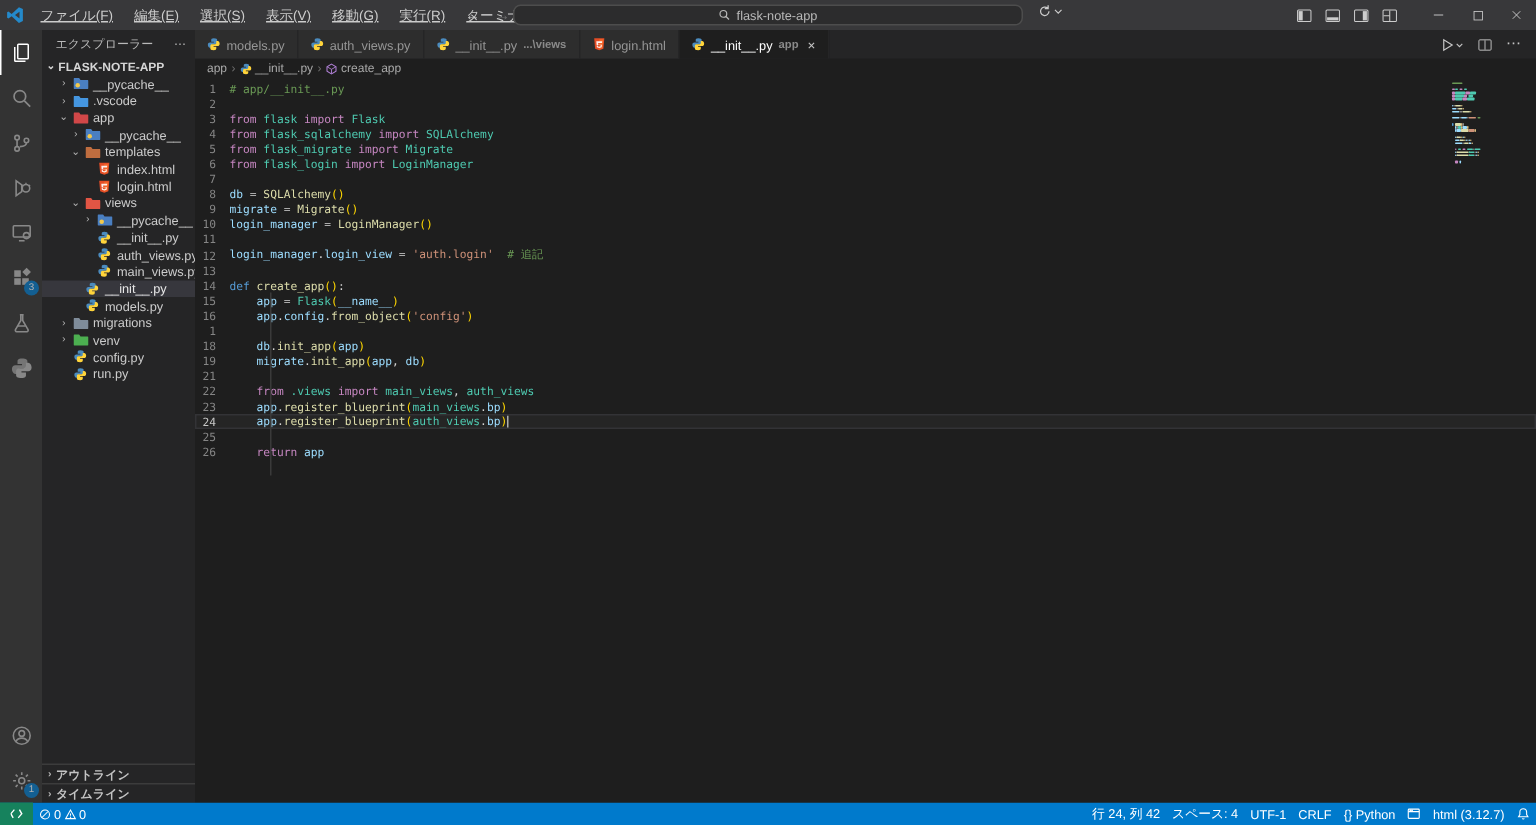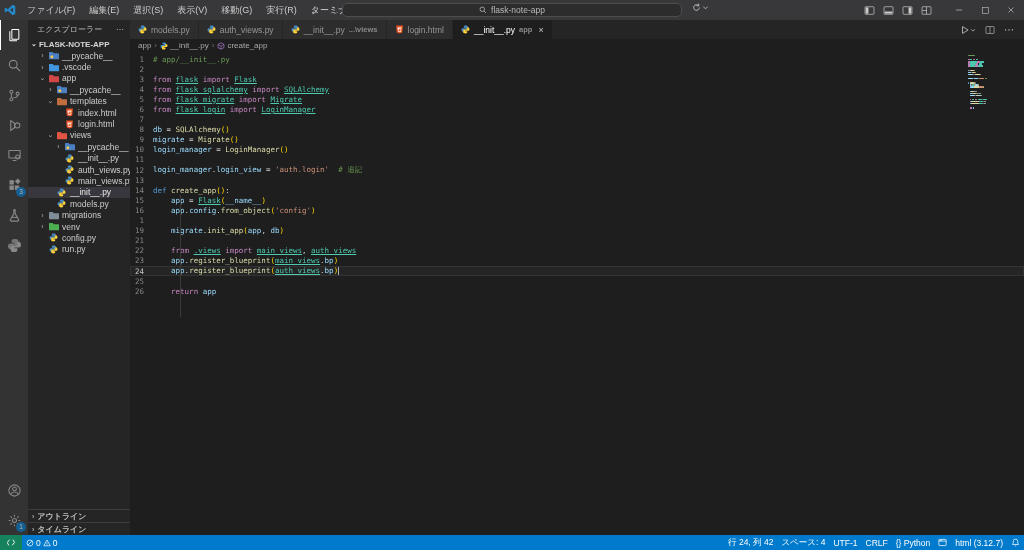--- a/index.html
+++ b/index.html
@@ -4,21 +4,21 @@
 <style>
   * { box-sizing: border-box; margin: 0; padding: 0; }
   html,body { width:1024px; height:550px; overflow:hidden; background:#1e1e1e;
     font-family:"Liberation Sans",sans-serif; -webkit-font-smoothing:antialiased; }
 
   
   .titlebar { height:20px; background:#38383a; display:flex; align-items:center;
     color:#cccccc; font-size:9px; position:relative; }
   .vscode-logo { width:20px; display:flex; justify-content:center; align-items:center; }
   .menubar { display:flex; }
-  .menu-item { padding:0 7px; line-height:20px; cursor:default; }
+  .menu-item { padding:0 7px; line-height:20px; cursor:default;text-decoration:underline; }
   .nav-arrows { position:absolute; left:310px; display:flex; gap:10px; color:#cccccc; font-size:10px; }
   .nav-arrows .fwd { color:#6e6e6e; }
   .command-center { position:absolute; left:342px; width:340px; top:3px; height:14px;
     background:#2c2c2d; border:1px solid #4d4d4d; border-radius:5px; display:flex;
     align-items:center; justify-content:center; gap:4px; color:#b8b8b8; font-size:8.5px; }
   .session-btn { position:absolute; left:692px; top:3px; display:flex; align-items:center; gap:1px; color:#cccccc; }
   .win-zone { position:absolute; right:0; top:0; height:20px; display:flex; align-items:center; }
   .layout-btns { display:flex; gap:8px; margin-right:14px; }
   .win-btn { width:26px; height:20px; display:flex; align-items:center; justify-content:center; }
 
@@ -69,21 +69,21 @@
   
   .code-area { position:relative; flex:1; overflow:hidden; }
   .code { padding-top:2px; position:relative; }
   .line { display:flex; height:10.1px; align-items:center;
     font-family:"DejaVu Sans Mono",monospace; font-size:7.5px; white-space:pre; }
   .ln { width:23px; text-align:right; padding-right:9px; color:#858585; flex:none;
     font-size:7.5px; }
   .line.current { background:rgba(255,255,255,0.035); outline:1px solid #333336; outline-offset:-1px; }
   .line.current .ln { color:#c6c6c6; }
   .tok-c { color:#6a9955; } .tok-k { color:#c586c0; } .tok-d { color:#569cd6; }
-  .tok-f { color:#dcdcaa; } .tok-t { color:#4ec9b0;text-decoration:underline; } .tok-v { color:#9cdcfe; }
+  .tok-f { color:#dcdcaa; } .tok-t { color:#4ec9b0; } .tok-v { color:#9cdcfe; }
   .tok-s { color:#ce9178; } .tok-p { color:#d4d4d4; } .tok-b { color:#ffd700; }
   .cursor { display:inline-block; width:1px; height:9px; background:#aeafad; vertical-align:middle; }
   .indent-guide { position:absolute; width:1px; background:#3a3a3a; left:50px; }
   .minimap { position:absolute; top:3px; right:16px; width:40px; cursor:pointer; }
   .mm-line { display:flex; height:1.3px; margin-bottom:0.8px; }
   .mm-seg { height:100%; border-radius:0.5px; }
 
   
   .statusbar { height:15px; background:#007acc; color:#ffffff; display:flex; align-items:center;
     font-size:8.5px; white-space:nowrap; }
@@ -570,20 +570,21 @@
           <div class="line"><span class="ln">8</span><span><span class="tok-v">db</span><span class="tok-p"> = </span><span class="tok-f">SQLAlchemy</span><span class="tok-b">()</span></span></div>
           <div class="line"><span class="ln">9</span><span><span class="tok-v">migrate</span><span class="tok-p"> = </span><span class="tok-f">Migrate</span><span class="tok-b">()</span></span></div>
           <div class="line"><span class="ln">10</span><span><span class="tok-v">login_manager</span><span class="tok-p"> = </span><span class="tok-f">LoginManager</span><span class="tok-b">()</span></span></div>
           <div class="line"><span class="ln">11</span><span></span></div>
           <div class="line"><span class="ln">12</span><span><span class="tok-v">login_manager</span><span class="tok-p">.</span><span class="tok-v">login_view</span><span class="tok-p"> = </span><span class="tok-s">'auth.login'</span><span class="tok-p">  </span><span class="tok-c"># 追記</span></span></div>
           <div class="line"><span class="ln">13</span><span></span></div>
           <div class="line"><span class="ln">14</span><span><span class="tok-d">def</span><span class="tok-p"> </span><span class="tok-f">create_app</span><span class="tok-b">()</span><span class="tok-p">:</span></span></div>
           <div class="line"><span class="ln">15</span><span><span class="tok-p">    </span><span class="tok-v">app</span><span class="tok-p"> = </span><span class="tok-t">Flask</span><span class="tok-b">(</span><span class="tok-v">__name__</span><span class="tok-b">)</span></span></div>
           <div class="line"><span class="ln">16</span><span><span class="tok-p">    </span><span class="tok-v">app</span><span class="tok-p">.</span><span class="tok-v">config</span><span class="tok-p">.</span><span class="tok-f">from_object</span><span class="tok-b">(</span><span class="tok-s">'config'</span><span class="tok-b">)</span></span></div>
           <div class="line"><span class="ln">1</span><span></span></div>
+          <div class="line"><span class="ln">18</span><span><span class="tok-p">    </span><span class="tok-v">db</span><span class="tok-p">.</span><span class="tok-f">init_app</span><span class="tok-b">(</span><span class="tok-v">app</span><span class="tok-b">)</span></span></div>
           <div class="line"><span class="ln">19</span><span><span class="tok-p">    </span><span class="tok-v">migrate</span><span class="tok-p">.</span><span class="tok-f">init_app</span><span class="tok-b">(</span><span class="tok-v">app</span><span class="tok-p">, </span><span class="tok-v">db</span><span class="tok-b">)</span></span></div>
           <div class="line"><span class="ln">21</span><span></span></div>
           <div class="line"><span class="ln">22</span><span><span class="tok-p">    </span><span class="tok-k">from</span><span class="tok-p"> </span><span class="tok-t">.views</span><span class="tok-p"> </span><span class="tok-k">import</span><span class="tok-p"> </span><span class="tok-t">main_views</span><span class="tok-p">, </span><span class="tok-t">auth_views</span></span></div>
           <div class="line"><span class="ln">23</span><span><span class="tok-p">    </span><span class="tok-v">app</span><span class="tok-p">.</span><span class="tok-f">register_blueprint</span><span class="tok-b">(</span><span class="tok-t">main_views</span><span class="tok-p">.</span><span class="tok-v">bp</span><span class="tok-b">)</span></span></div>
           <div class="line current"><span class="ln">24</span><span><span class="tok-p">    </span><span class="tok-v">app</span><span class="tok-p">.</span><span class="tok-f">register_blueprint</span><span class="tok-b">(</span><span class="tok-t">auth_views</span><span class="tok-p">.</span><span class="tok-v">bp</span><span class="tok-b">)</span><span class="cursor"></span></span></div>
           <div class="line"><span class="ln">25</span><span></span></div>
           <div class="line"><span class="ln">26</span><span><span class="tok-p">    </span><span class="tok-k">return</span><span class="tok-p"> </span><span class="tok-v">app</span></span></div>
           <div class="indent-guide" style="top: 143.4px; height: 121.2px;"></div>
         </div>
       <div class="minimap" id="minimap">

